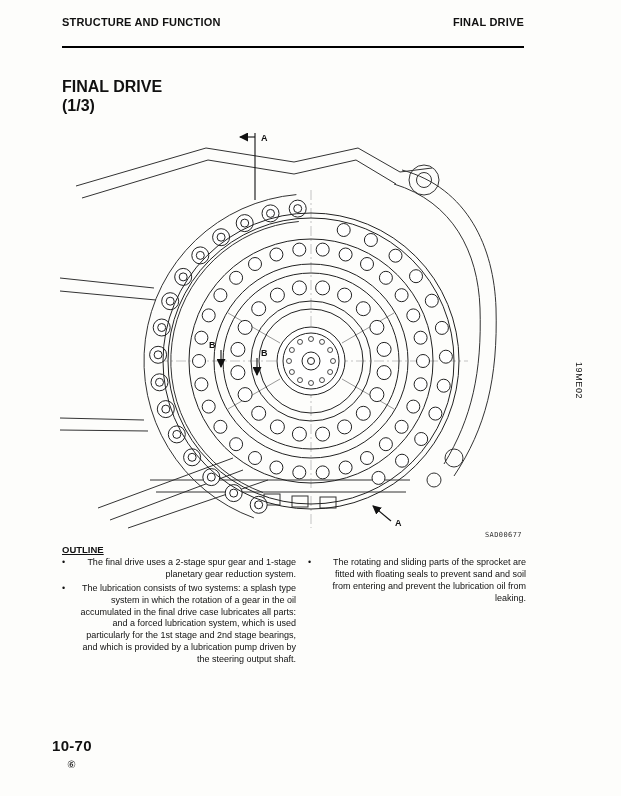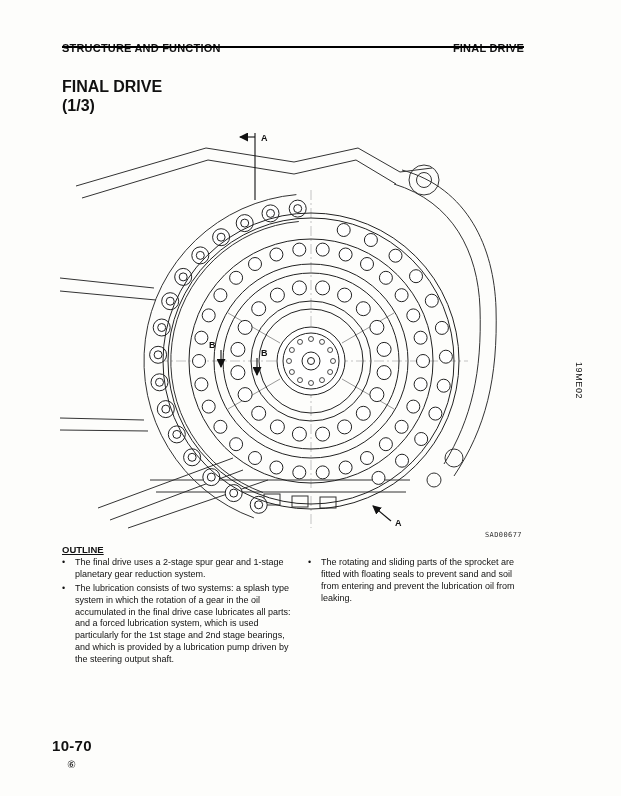--- a/index.html
+++ b/index.html
@@ -1,20 +1,20 @@
 <!DOCTYPE html>
 <html><head>
 <meta charset="utf-8">
 <style>
   html,body{margin:0;padding:0;background:#e8e8e4;}
   .page{position:relative;width:621px;height:796px;background:#fdfdfb;overflow:hidden;
         font-family:"Liberation Sans",sans-serif;color:#111;}
 
   
-  .hdr{position:absolute;top:42px;left:62px;width:462px;display:flex;
+  .hdr{position:absolute;top:16px;left:62px;width:462px;display:flex;
        justify-content:space-between;font-size:11px;font-weight:bold;letter-spacing:.2px;}
   .hdr-rule{position:absolute;top:46px;left:62px;width:462px;height:2px;background:#000;}
 
   
   .title{position:absolute;top:78px;left:62px;font-size:16px;font-weight:bold;line-height:1.18;}
 
   
   .fig{position:absolute;left:58px;top:128px;width:476px;height:408px;}
   .figcode{position:absolute;left:470px;top:531px;font-size:7px;
            font-family:"DejaVu Sans Mono",monospace;color:#333;letter-spacing:.4px;margin-left:15px;}
@@ -32,21 +32,21 @@
   .sec{stroke:#111;stroke-width:1.1;fill:none;}
   text.lbl{font-family:"Liberation Sans",sans-serif;font-size:9px;font-weight:600;fill:#111;}
 
   
   .outline-h{position:absolute;left:62px;top:544px;font-size:9.5px;font-weight:bold;text-decoration:underline;}
   .cols{position:absolute;left:62px;top:557px;width:464px;display:flex;gap:12px;}
   .col-l{width:234px;}
   .col-r{width:218px;}
   .b{display:flex;font-size:9px;line-height:1.32;margin-bottom:2px;}
   .b .m{width:13px;flex:none;}
-  .b .t{flex:1;}
+  .b .t{flex:1;text-align:right;}
 
   
   .pagenum{position:absolute;left:52px;top:737px;font-size:15px;font-weight:600;letter-spacing:.3px;}
   .rev{position:absolute;left:67px;top:759px;font-size:10px;}
 </style>
 </head>
 <body>
 
 <div class="page">
 

